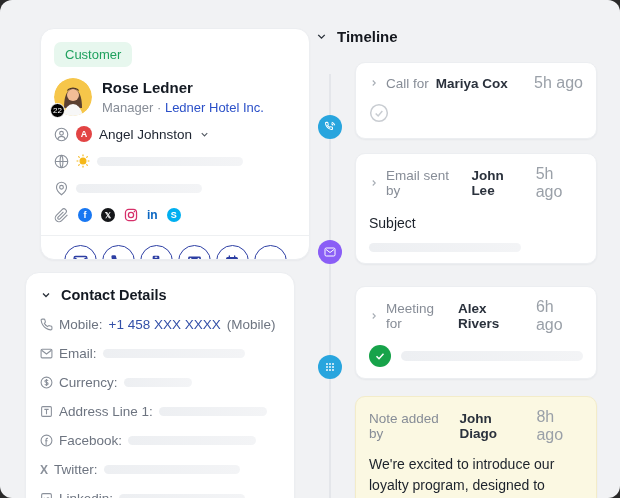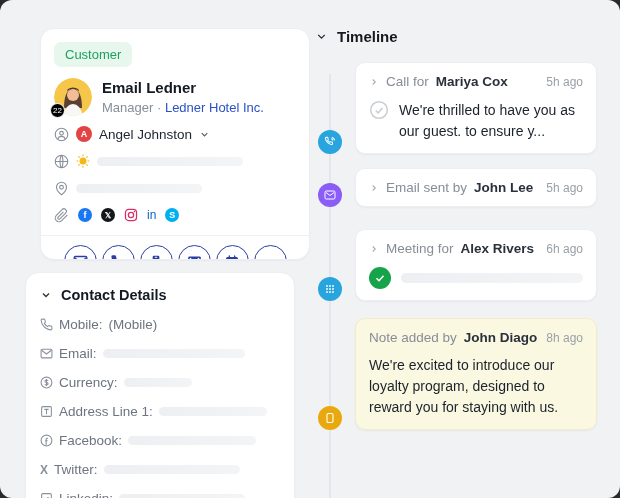--- a/index.html
+++ b/index.html
@@ -53,21 +53,21 @@
   .tl-head{display:flex;align-items:center;gap:9px;font-size:15px;font-weight:bold;color:#15181e;padding-left:7px}
   .timeline{position:relative;margin-top:17px;padding-bottom:20px}
   .timeline:before{content:"";position:absolute;left:21px;top:12px;height:500px;width:2px;background:var(--rail)}
   .tl-entry{position:relative;display:flex;align-items:flex-end}
   .tl-ico{position:relative;z-index:2;width:24px;height:24px;border-radius:50%;flex:0 0 auto;margin:0 13px 0 10px;
     display:flex;align-items:center;justify-content:center;color:#fff}
   .tl-card{flex:1;background:#fff;border:1px solid var(--card-border);border-radius:10px;
     box-shadow:0 1px 2px rgba(20,30,50,.05);padding:11px 13px;margin-right:15px}
   .tl-title{display:flex;align-items:center;gap:7px;font-size:13.5px;color:var(--txt-gray)}
   .tl-title b{color:var(--txt-name);font-weight:bold}
-  .tl-time{margin-left:auto;font-size:12px;color:#9aa0a8}
+  .tl-time{margin-left:auto;font-size:16px;color:#9aa0a8}
   .tl-body{display:flex;align-items:flex-start;gap:10px;margin-top:11px}
   .chk-outline{flex:0 0 auto;color:#c9cdd2}
   .tl-text{font-size:14px;color:var(--txt-dark);line-height:1.5}
   .chk-green{flex:0 0 auto;width:22px;height:22px;border-radius:50%;background:var(--success);
     display:flex;align-items:center;justify-content:center;color:#fff}
   .note .tl-card{background:var(--note-bg);border-color:var(--note-border)}
   .m1{margin-bottom:14px}.m2{margin-bottom:22px}.m3{margin-bottom:17px}
 </style>
 </head>
 <body>
@@ -82,21 +82,21 @@
         <svg class="avatar" viewBox="0 0 38 38">
           <circle cx="19" cy="19" r="19" fill="#f6c64a"></circle>
           <path d="M10 30 Q10 12 19 10 Q28 12 28 30 Z" fill="#5a4031"></path>
           <circle cx="19" cy="17" r="6" fill="#f2bd97"></circle>
           <path d="M13 13 Q19 8 25 13 Q25 10 19 9.5 Q13 10 13 13Z" fill="#4a3328"></path>
           <path d="M9 38 Q12 26 19 26 Q26 26 29 38 Z" fill="#f7f7f7"></path>
         </svg>
         <span class="count-badge">22</span>
       </div>
       <div>
-        <div class="p-name">Email Ledner</div>
+        <div class="p-name">Rose Ledner</div>
         <div class="p-sub">
           <span>Manager</span>
           <span>·</span>
           <a href="#">Ledner Hotel Inc.</a>
         </div>
       </div>
     </div>
 
     <div class="info-row">
       <span class="icon-g">
@@ -149,21 +149,21 @@
       </span>
       <span class="dot" style="background:#1877f2">f</span>
       <span class="dot" style="background:#15171a;font-size:8px">𝕏</span>
       <span style="display:flex">
         <svg width="14" height="14" viewBox="0 0 24 24" fill="none" stroke="#d6306a" stroke-width="2.2">
           <rect x="2.5" y="2.5" width="19" height="19" rx="5.5"></rect>
             <circle cx="12" cy="12" r="4.5"></circle>
             <circle cx="17.8" cy="6.2" r="1.3" fill="#d6306a" stroke="none"></circle>
         </svg>
       </span>
-      <span style="color:#0a66c2;font-weight:normal;font-size:12px;line-height:1">in</span>
+      <span style="color:#0a66c2;font-weight:bold;font-size:12px;line-height:1">in</span>
       <span class="dot" style="background:#00aff0">S</span>
     </div>
 
     <div class="actions">
       <button class="act-btn">
         <svg width="17" height="17" viewBox="0 0 24 24" fill="none" stroke="currentColor" stroke-width="1.9">
           <rect x="3" y="5" width="18" height="14" rx="2"></rect>
             <polyline points="4 7 12 13 20 7"></polyline>
         </svg>
       </button>
@@ -219,20 +219,21 @@
       <span>Contact Details</span>
     </div>
 
     <div class="d-row">
       <span class="icon-g">
         <svg width="13" height="13" viewBox="0 0 24 24" fill="none" stroke="currentColor" stroke-width="2">
             <path d="M22 16.92v3a2 2 0 0 1-2.18 2 19.79 19.79 0 0 1-8.63-3.07 19.5 19.5 0 0 1-6-6 19.79 19.79 0 0 1-3.07-8.67A2 2 0 0 1 4.11 2h3a2 2 0 0 1 2 1.72c.13.96.36 1.9.7 2.81a2 2 0 0 1-.45 2.11L8.09 9.91a16 16 0 0 0 6 6l1.27-1.27a2 2 0 0 1 2.11-.45c.91.34 1.85.57 2.81.7A2 2 0 0 1 22 16.92z"></path>
           </svg>
       </span>
       <span>Mobile:</span>
+      <a class="d-val" href="#" style="text-decoration:none">+1 458 XXX XXXX</a>
       <span class="d-suffix">(Mobile)</span>
     </div>
 
     <div class="d-row">
       <span class="icon-g">
         <svg width="13" height="13" viewBox="0 0 24 24" fill="none" stroke="currentColor" stroke-width="2">
             <rect x="2" y="4" width="20" height="16" rx="2"></rect>
             <polyline points="3 6 12 13 21 6"></polyline>
           </svg>
       </span>
@@ -321,21 +322,20 @@
             <b>Mariya Cox</b>
             <span class="tl-time">5h ago</span>
           </div>
           <div class="tl-body">
             <span class="chk-outline">
               <svg width="20" height="20" viewBox="0 0 24 24" fill="none" stroke="currentColor" stroke-width="1.8">
                   <circle cx="12" cy="12" r="10"></circle>
                   <polyline points="8 12.5 11 15.5 16 9.5"></polyline>
                 </svg>
             </span>
-            <span class="tl-text" style="max-width:186px">We're thrilled to have you as our guest. to ensure y...</span>
           </div>
         </div>
       </div>
 
       <div class="tl-entry m2">
         <span class="tl-ico" style="background:var(--tl-purple)">
           <svg width="12" height="12" viewBox="0 0 24 24" fill="none" stroke="#fff" stroke-width="2">
               <rect x="2" y="4" width="20" height="16" rx="2.5"></rect>
               <polyline points="4 7 12 13 20 7"></polyline>
             </svg>
@@ -344,20 +344,24 @@
           <div class="tl-title">
             <span class="chev" style="color:#a7adb5">
               <svg width="10" height="10" viewBox="0 0 24 24" fill="none" stroke="currentColor" stroke-width="2.6">
                   <polyline points="9 6 15 12 9 18"></polyline>
                 </svg>
             </span>
             <span>Email sent by</span>
             <b>John Lee</b>
             <span class="tl-time">5h ago</span>
           </div>
+          <div style="margin-top:12px">
+            <div class="tl-text">Subject</div>
+            <div class="ph-bar" style="width:152px;margin-top:9px"></div>
+          </div>
         </div>
       </div>
 
       <div class="tl-entry m3">
         <span class="tl-ico" style="background:var(--tl-blue)">
           <svg width="12" height="12" viewBox="0 0 24 24" fill="#fff">
             <circle cx="6" cy="6" r="1.9"></circle>
               <circle cx="12" cy="6" r="1.9"></circle>
               <circle cx="18" cy="6" r="1.9"></circle>
             <circle cx="6" cy="12" r="1.9"></circle>

